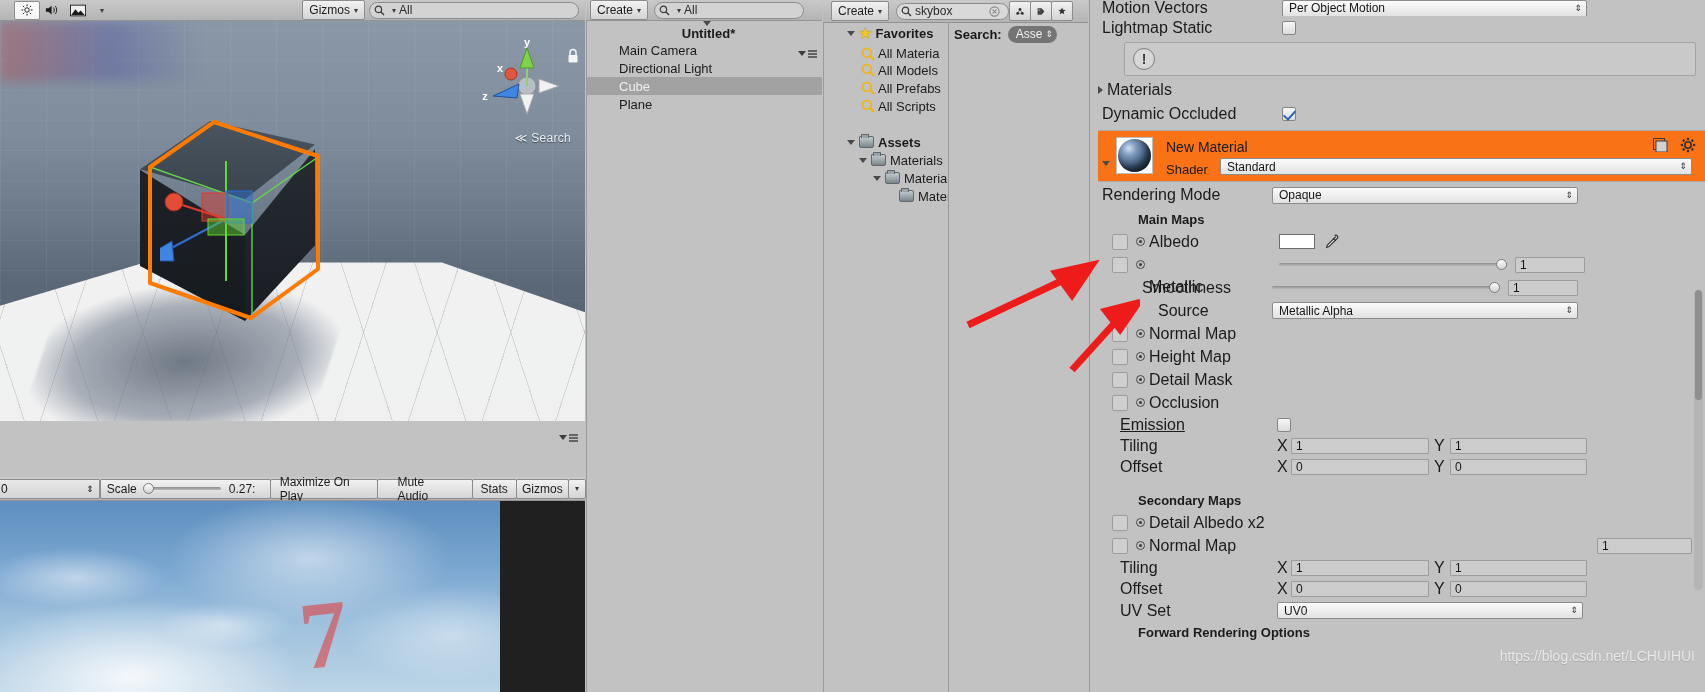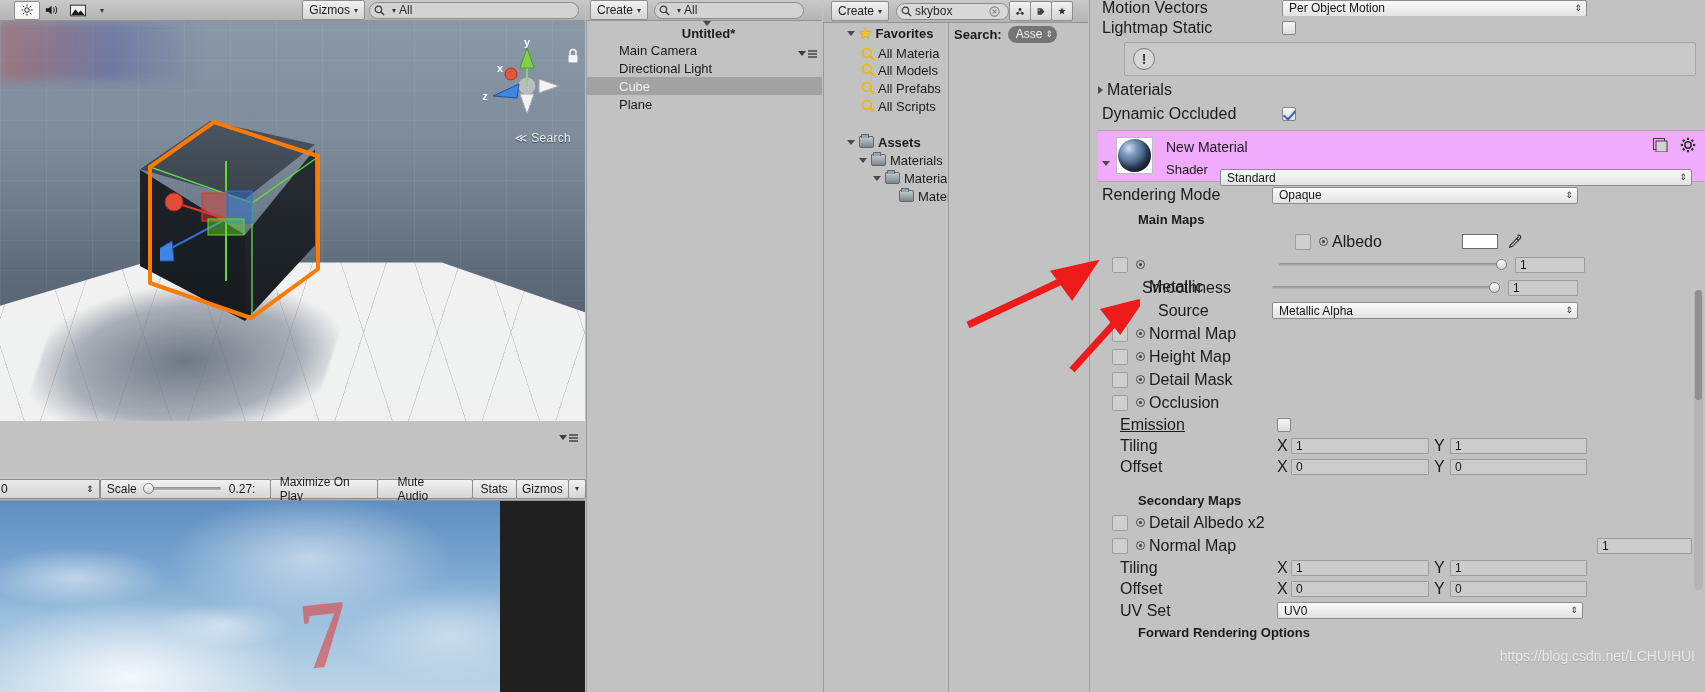--- a/index.html
+++ b/index.html
@@ -202,21 +202,21 @@
   .slider { position:relative; height:16px; display:flex; align-items:center; }
   .sliderTrack { height:3px; background:linear-gradient(#8e8e8e,#b9b9b9); border-radius:2px; width:100%; }
   .sliderKnob {
     position:absolute; width:11px;height:11px;border-radius:50%;
     background:linear-gradient(#fcfcfc,#d2d2d2); border:1px solid #7d7d7d;
   }
   .colorswatch { width:36px;height:15px;background:#fff;border:1px solid #6d6d6d; flex:0 0 auto;}
   .matHeader {
     display:flex; align-items:flex-start; gap:0; padding:6px 0 4px 0;
     border-top:1px solid #a9a9a9; border-bottom:1px solid #a9a9a9;
-    background:#f0abfc; margin-left:8px;text-decoration:underline;
+    background:#f97316; margin-left:8px;text-decoration:underline;
   }
   .matPreview {
     width:37px;height:37px;background:#ffffff;border:1px solid #bdbdbd; flex:0 0 auto;
     display:flex;align-items:center;justify-content:center;
   }
   .matBall {
     width:33px;height:33px;border-radius:50%;
     background: radial-gradient(circle at 33% 28%, #cfe0f2 0%, #7f9cc0 22%, #36506e 58%, #16202e 100%);
     box-shadow: inset -3px -4px 6px rgba(0,0,0,.5);
   }
@@ -596,21 +596,21 @@
         <div class="cb checked"></div>
       </div>
 
       <div class="matHeader" style="position:relative;height:52px;margin-top:4px;">
         <span class="tri down" style="position:absolute;left:4px;top:30px;"></span>
         <div class="matPreview" style="position:absolute;left:18px;top:6px;">
           <div class="matBall"></div>
         </div>
         <div style="position:absolute;left:68px;top:8px;font-size:14px;">New Material</div>
         <div style="position:absolute;left:68px;top:31px;font-size:13px;">Shader</div>
-        <div class="dropdown" style="position:absolute;left:122px;top:38px;width:472px;">
+        <div class="dropdown" style="position:absolute;left:122px;top:27px;width:472px;">
           <span>Standard</span>
           <span class="arrows">⇕</span>
         </div>
         <svg width="15" height="14" viewBox="0 0 15 14" style="position:absolute;right:38px;top:7px;">
           <rect x="0.5" y="0.5" width="11" height="11" fill="none" stroke="#3c3c3c"></rect>
           <rect x="3" y="3" width="11" height="11" fill="#d2d2d2" stroke="#3c3c3c"></rect>
         </svg>
         <svg width="16" height="16" viewBox="0 0 16 16" style="position:absolute;right:10px;top:6px;">
           <circle cx="8" cy="8" r="3.2" fill="none" stroke="#2f2f2f" stroke-width="1.6"></circle>
           <g stroke="#2f2f2f" stroke-width="2.2">
@@ -631,21 +631,21 @@
         <div class="dropdown" style="width:306px;">
           <span>Opaque</span>
           <span class="arrows">⇕</span>
         </div>
       </div>
 
       <div class="irow sectionhdr" style="height:22px;padding-left:48px;">
         <span>Main Maps</span>
       </div>
 
-      <div class="irow" style="height:23px;padding-left:22px;justify-content:center;">
+      <div class="irow" style="height:23px;padding-left:22px;">
         <div class="smallbox"></div>
         <span class="radioDot" style="margin-left:8px;"></span>
         <span class="ilabel" style="margin-left:4px;width:122px;">Albedo</span>
         <div class="colorswatch" style="margin-left:8px;"></div>
         <svg width="16" height="16" viewBox="0 0 16 16" style="margin-left:9px;">
           <path d="M10.5 1.5a2 2 0 012.8 2.8L11 6.6 9.4 5 11.7 2.7" fill="none" stroke="#2f2f2f" stroke-width="1.2"></path>
           <path d="M9.6 4.8l1.6 1.6L5 12.6l-2.4.8.8-2.4z" fill="#e8e8e8" stroke="#2f2f2f" stroke-width="1.1"></path>
         </svg>
       </div>
 

